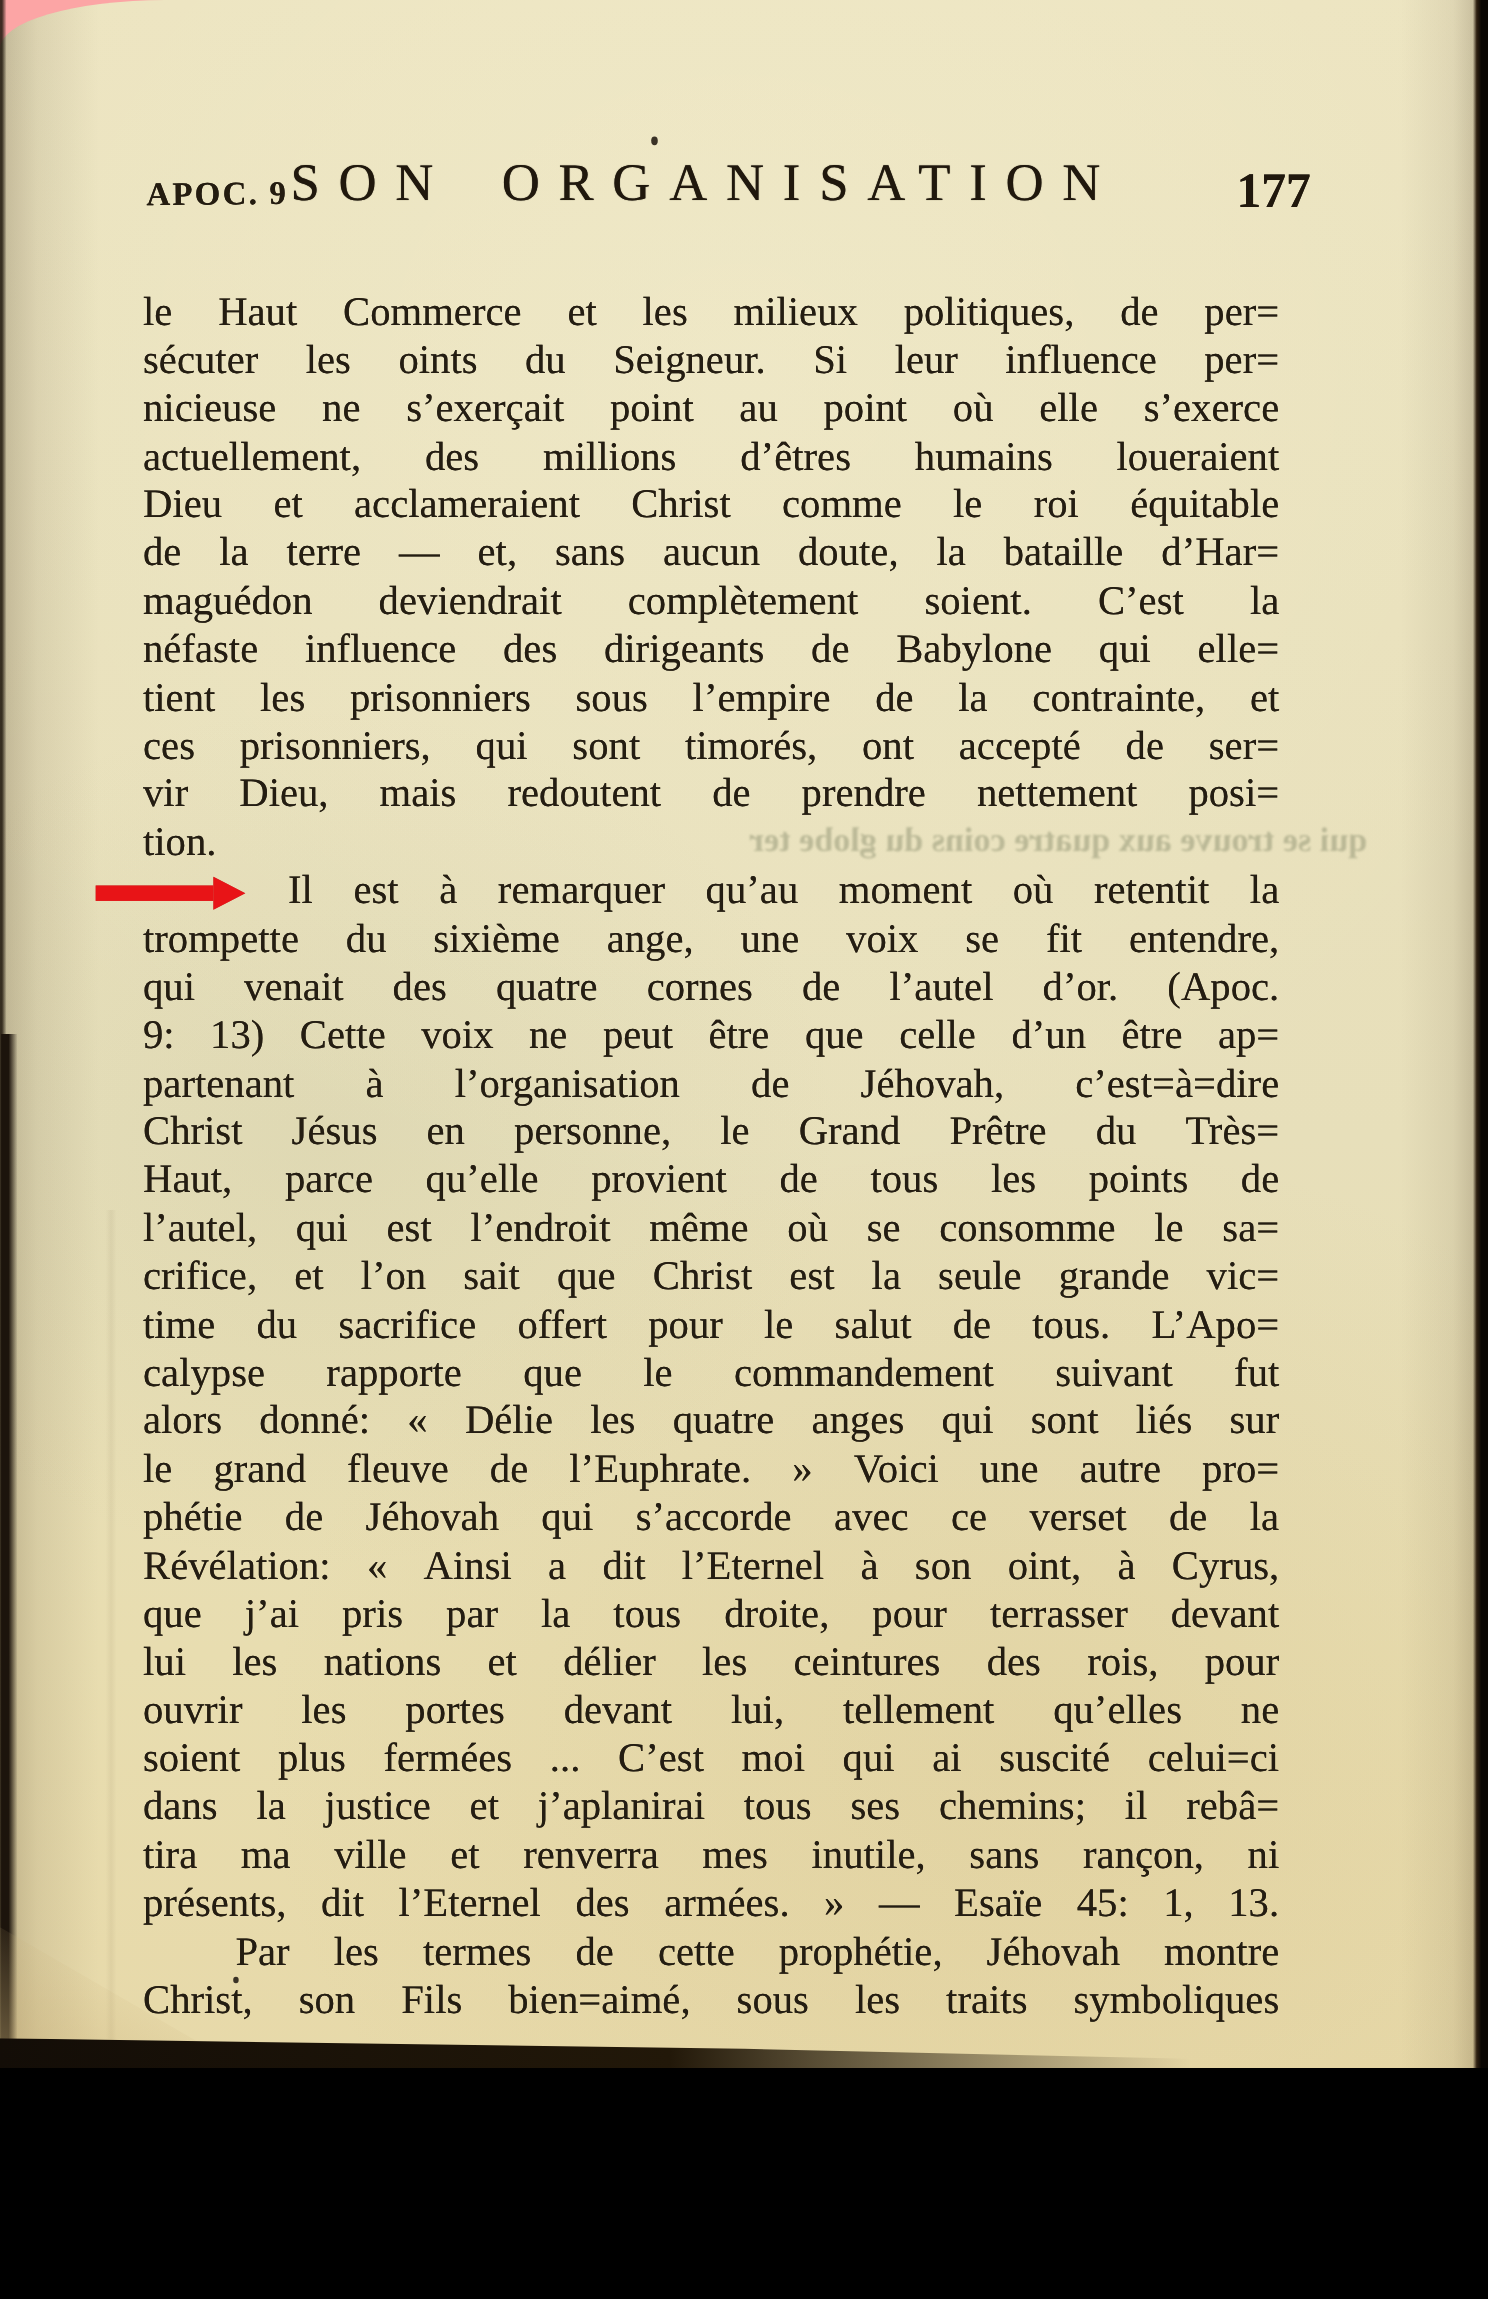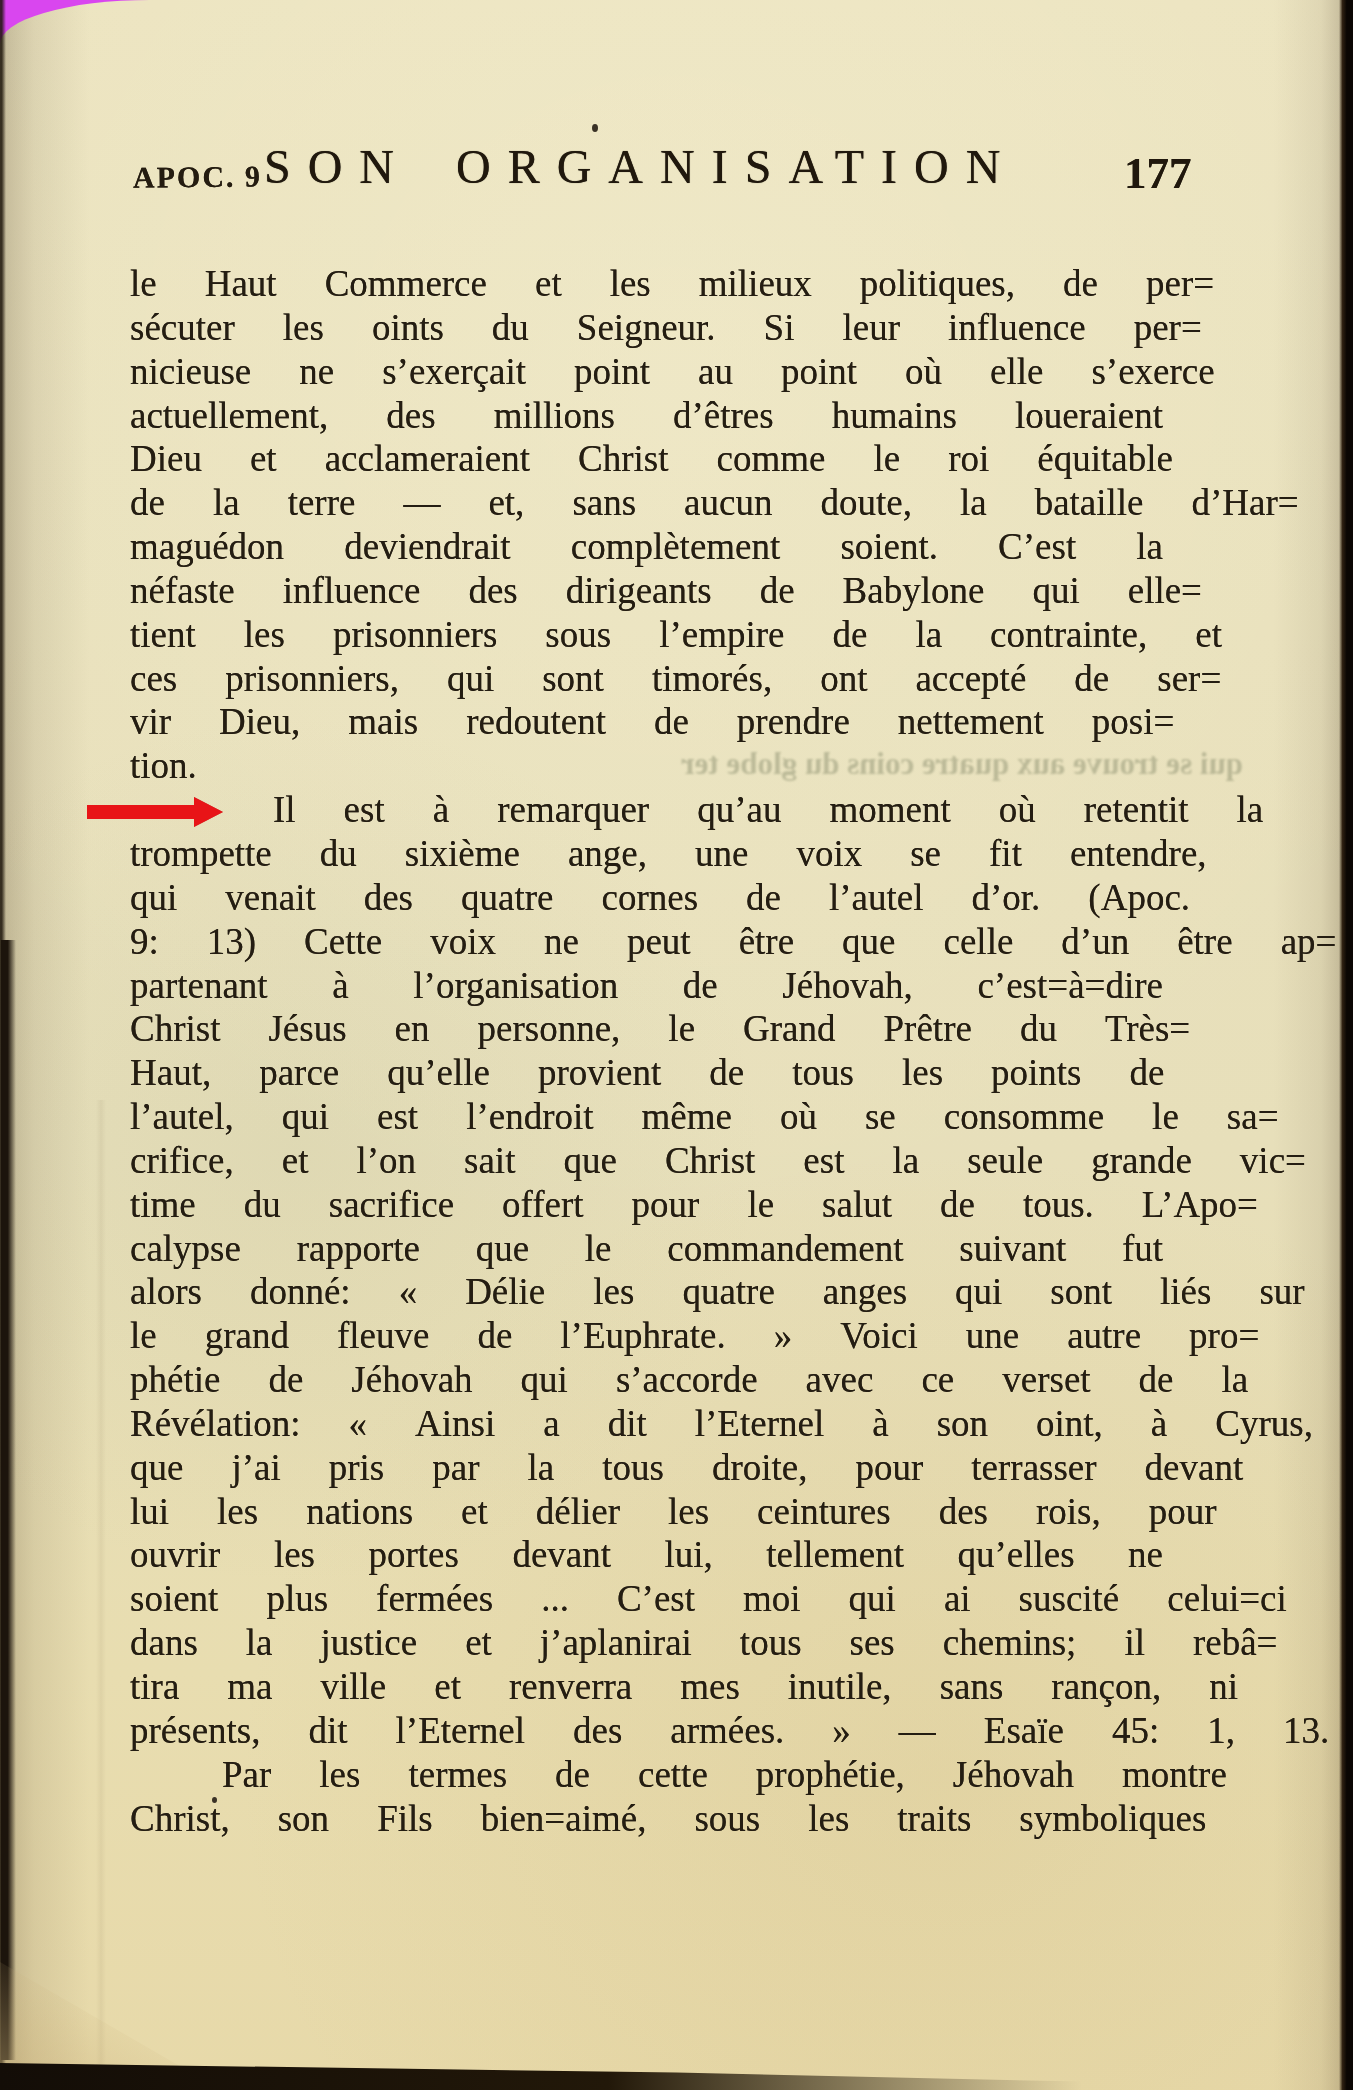--- a/index.html
+++ b/index.html
@@ -1,19 +1,19 @@
 <!DOCTYPE html>
 <html><head>
 <meta charset="utf-8">
 <style>
   html,body{margin:0;padding:0;background:#000;}
   .scan{
     position:relative;
-    width:1353px;height:2090px;
-    background:#d946ef;
+    width:1353px;height:1880px;
+    background:#fca5a5;
     overflow:hidden;
     font-family:"Liberation Serif","DejaVu Serif",serif;
   }
   
   .paper{
     position:absolute;left:0;top:0;right:10px;bottom:0;
     background:
       radial-gradient(90% 60% at 50% 18%, rgba(255,252,230,.20), rgba(255,252,230,0) 70%),
       radial-gradient(70% 40% at 70% 85%, rgba(190,160,95,.14), rgba(190,160,95,0) 75%),
       radial-gradient(50% 30% at 22% 55%, rgba(150,160,120,.10), rgba(150,160,120,0) 70%),
@@ -71,21 +71,21 @@
   .speck.s2{left:212px;top:1797px;width:5px;height:6px;}
   
   .text-block{
     position:absolute;left:130px;top:262px;width:1033px;
     font-size:37px;color:#241d12;
     text-shadow:0 0 .5px rgba(36,29,18,.85);
   }
   .line{
     display:flex;justify-content:flex-start;
     height:43.85px;line-height:43.85px;
-    white-space:nowrap;overflow:visible;gap:48px;
+    white-space:nowrap;overflow:visible;
   }
   .line.just{justify-content:space-between;}
   .line .ind{flex:0 0 auto;display:inline-block;}
   
   .ghost{
     position:absolute;left:258px;top:746px;width:985px;height:36px;
     font-size:31px;line-height:36px;
     color:rgba(105,112,82,.65);
     transform:scaleX(-1);
     filter:blur(1.1px);

